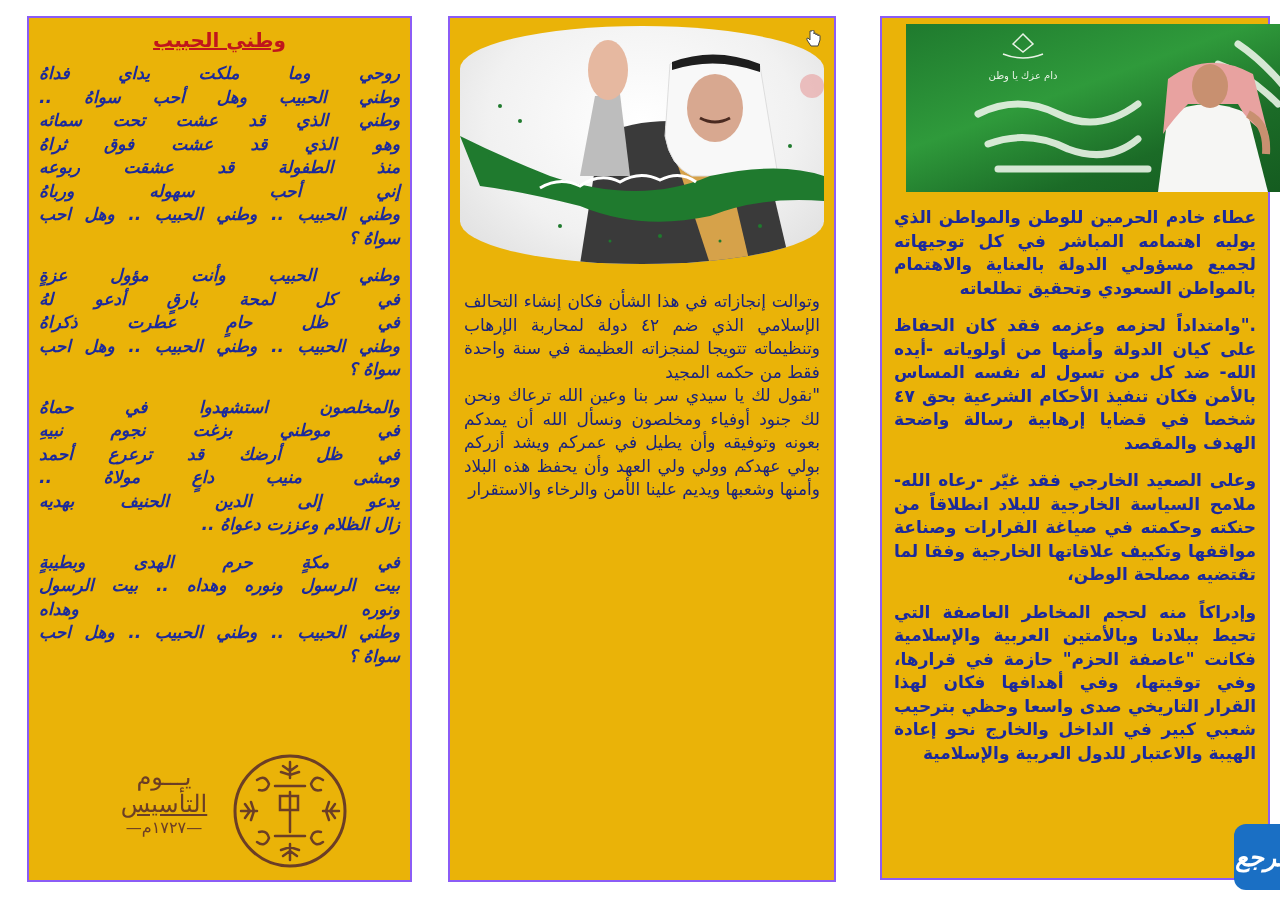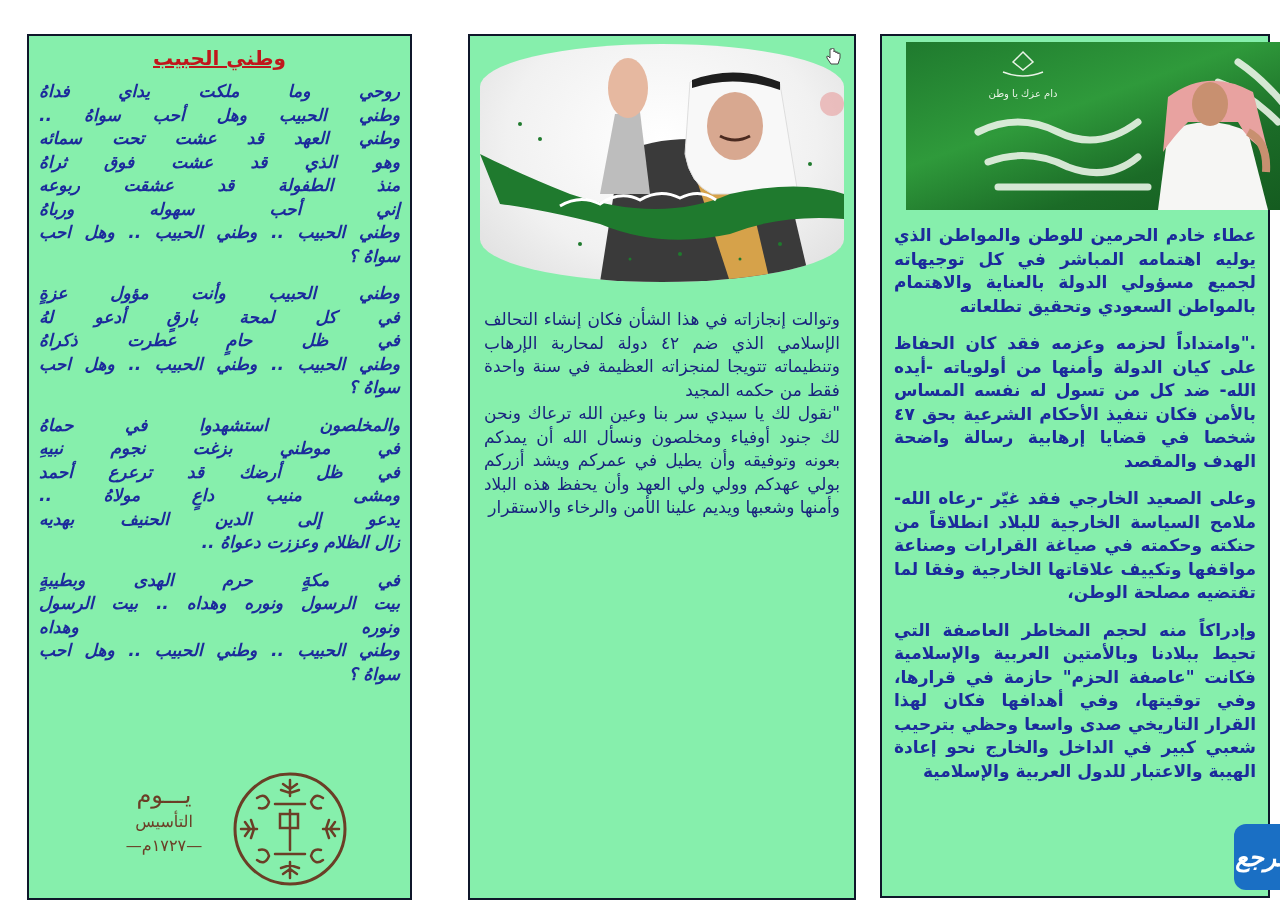--- a/index.html
+++ b/index.html
@@ -1,27 +1,26 @@
 <!DOCTYPE html>
 <html><head>
 <meta charset="utf-8">
 <style>
   html, body { margin:0; padding:0; }
   body {
     width:1280px; height:904px; background:#ffffff; position:relative; overflow:hidden;
     font-family: "DejaVu Sans", sans-serif;
   }
   .panel {
-    position:absolute; background:#86efac;
-    border:2px solid #0f172a; box-sizing:border-box;
+    position:absolute; background:#eab308;
+    border:2px solid #8b5cf6; box-sizing:border-box;
     direction:rtl;
-    margin-top:18px;
   }
   #panel-left  { left:27px;  top:16px; width:385px; height:866px; }
-  #panel-mid   { left:468px; top:16px; width:388px; height:866px; }
+  #panel-mid   { left:448px; top:16px; width:388px; height:866px; }
   #panel-right { left:880px; top:16px; width:390px; height:864px; }
 
   .text-block {
     color:#1c2a9c; font-weight:bold; text-align:justify; text-align-last:right;
     font-size:17px; line-height:23.5px;
   }
   .text-block p { margin:0; }
   .stanza { margin-bottom:14px; }
   .stanza .line { display:block; text-align:justify; text-align-last:justify;font-style:italic; }
   .stanza .line.last { text-align-last:right; }
@@ -50,40 +49,40 @@
 
   .cursor-icon { position:absolute; left:355px; top:12px; width:16px; height:18px; }
 
   #stamp-area { position:absolute; left:60px; bottom:10px; width:270px; height:120px; direction:ltr; }
   #stamp-seal { position:absolute; right:10px; top:2px; width:118px; height:118px; }
   #stamp-text {
     position:absolute; left:10px; top:14px; width:130px; text-align:center; color:#6b3e26;
     font-family:"DejaVu Serif", serif; direction:rtl;
   }
   #stamp-text .l1 { font-size:24px; line-height:26px; }
-  #stamp-text .l2 { font-size:16px; line-height:28px; }
+  #stamp-text .l2 { font-size:24px; line-height:28px;text-decoration:underline; }
   #stamp-text .l3 { font-size:16px; line-height:20px; }
 
   #brand-logo {
     position:absolute; left:1234px; top:824px; width:74px; height:66px;
     background:#1a6fc4; border-radius:12px; color:#ffffff;
     display:flex; align-items:center; justify-content:center;
     font-family:"DejaVu Serif", serif; font-size:25px; font-style:italic; font-weight:bold;
   }
 </style>
 </head>
 <body>
 
 <div id="panel-left" class="panel">
   <div id="poem-title">وطني الحبيب</div>
   <div id="left-body" class="text-block">
     <div class="stanza">
       <span class="line">روحي وما ملكت يداي فداهُ</span>
       <span class="line">وطني الحبيب وهل أحب سواهُ ..</span>
-      <span class="line">وطني العهد قد عشت تحت سمائه</span>
+      <span class="line">وطني الذي قد عشت تحت سمائه</span>
       <span class="line">وهو الذي قد عشت فوق ثراهُ</span>
       <span class="line">منذ الطفولة قد عشقت ربوعه</span>
       <span class="line">إني أحب سهوله ورباهُ</span>
       <span class="line">وطني الحبيب .. وطني الحبيب .. وهل احب</span>
       <span class="line last">سواهُ ؟</span>
     </div>
     <div class="stanza">
       <span class="line">وطني الحبيب وأنت مؤول عزةٍ</span>
       <span class="line">في كل لمحة بارقٍ أدعو لهُ</span>
       <span class="line">في ظل حامٍ عطرت ذكراهُ</span>

